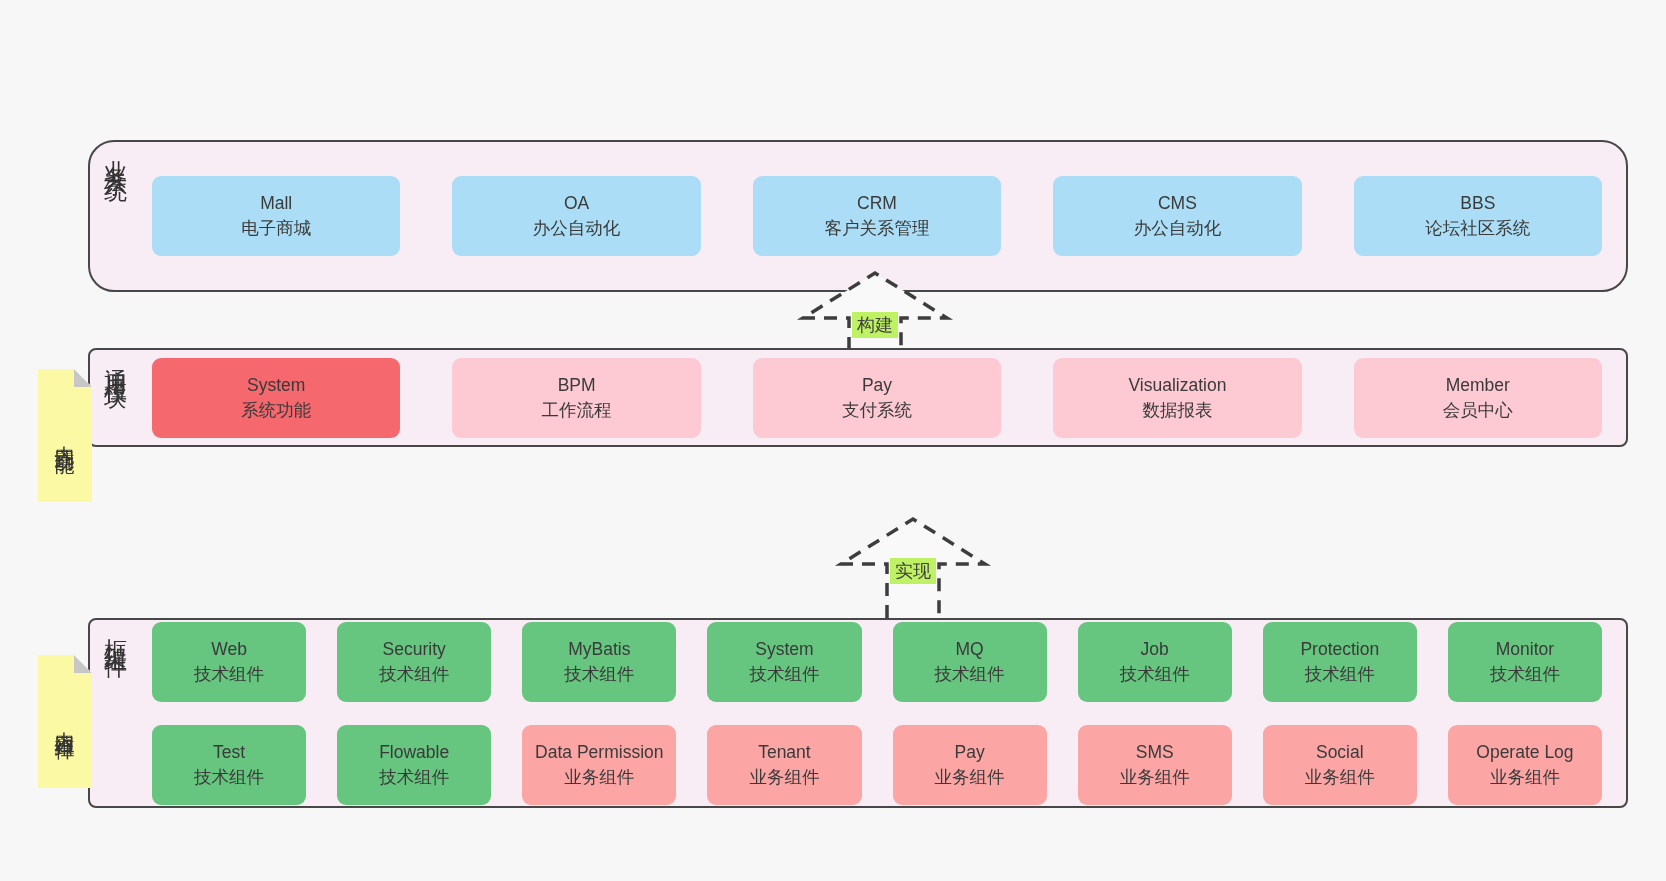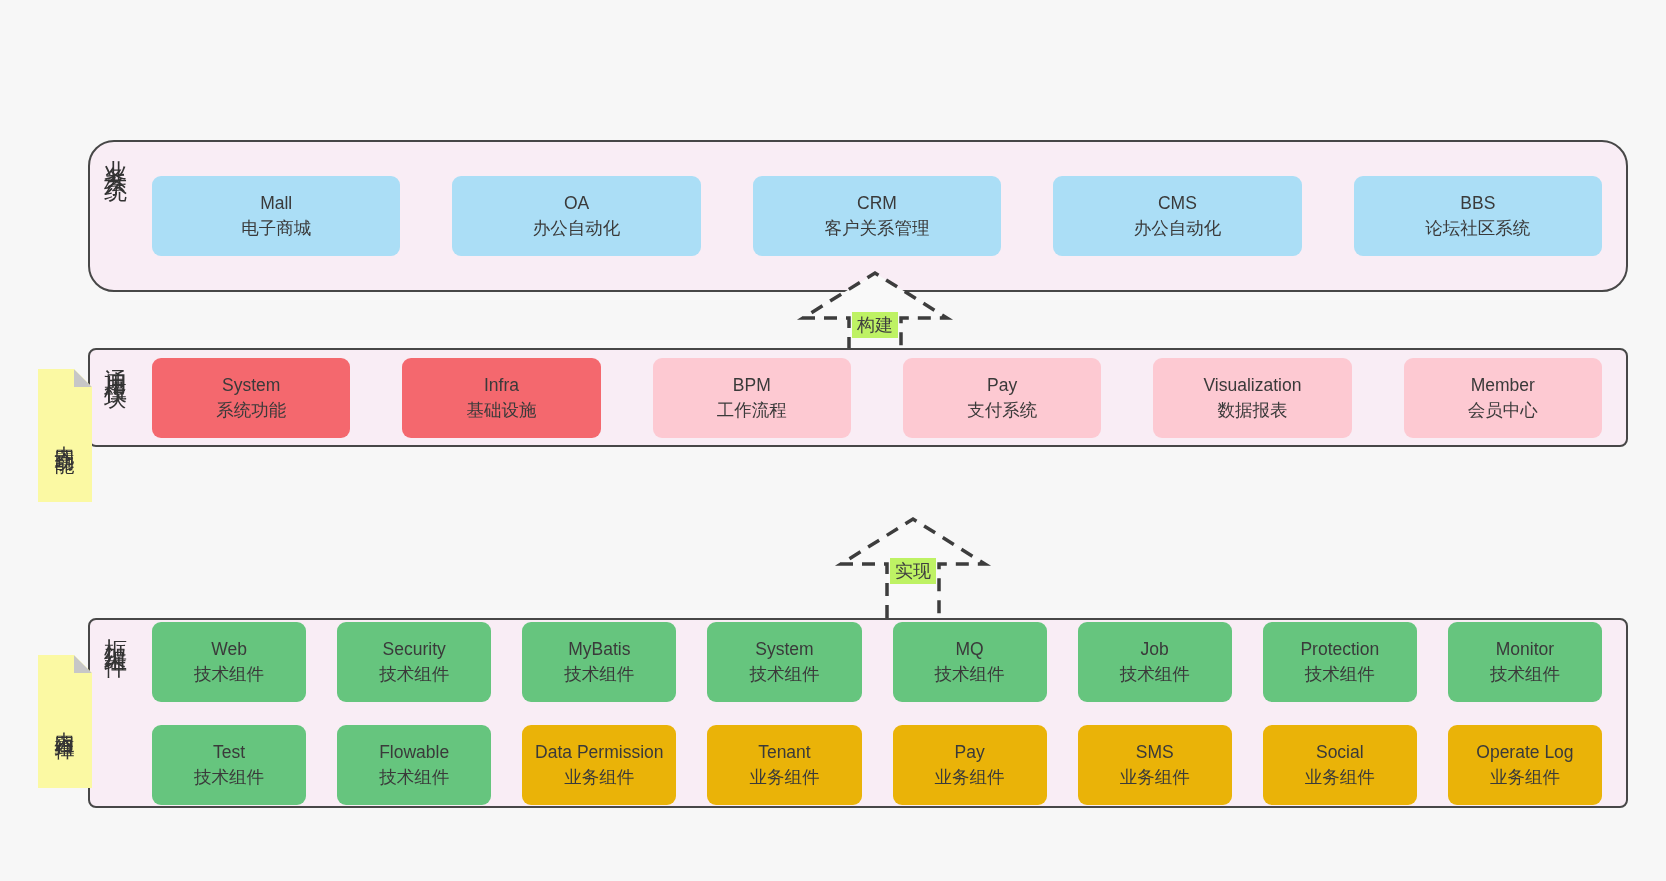--- a/index.html
+++ b/index.html
@@ -38,21 +38,21 @@
     border-radius:9px;
     display:flex;flex-direction:column;align-items:center;justify-content:center;
     font-size:17.5px;line-height:1.42;
     text-align:center;color:#3a3a3a;
     padding:2px 4px;box-sizing:border-box;
   }
   .c-blue{background:#abdef6;}
   .c-red{background:#f4686e;}
   .c-pink{background:#fdc9d2;}
   .c-green{background:#66c57e;}
-  .c-lgreen{background:#eab308;}
+  .c-lgreen{background:#fca5a5;}
   
   .sticky{
     position:absolute;left:38px;width:54px;height:133px;
     background:#fbf9a3;
     clip-path:polygon(0 0,calc(100% - 18px) 0,100% 18px,100% 100%,0 100%);
     display:flex;align-items:center;justify-content:center;
     z-index:3;
   }
   .sticky .fold{
     position:absolute;top:0;right:0;width:18px;height:18px;
@@ -116,24 +116,20 @@
   <span class="stext">内置功能</span>
 </div>
 <div class="layer" style="top:348px;height:99px;">
   <div class="layer-label">通用模块</div>
   <div class="rows">
     <div class="row gap6">
       <div class="box c-red">
         <div>System</div>
         <div>系统功能</div>
       </div>
-      <div class="box c-red">
-        <div>Infra</div>
-        <div>基础设施</div>
-      </div>
       <div class="box c-pink">
         <div>BPM</div>
         <div>工作流程</div>
       </div>
       <div class="box c-pink">
         <div>Pay</div>
         <div>支付系统</div>
       </div>
       <div class="box c-pink">
         <div>Visualization</div>

